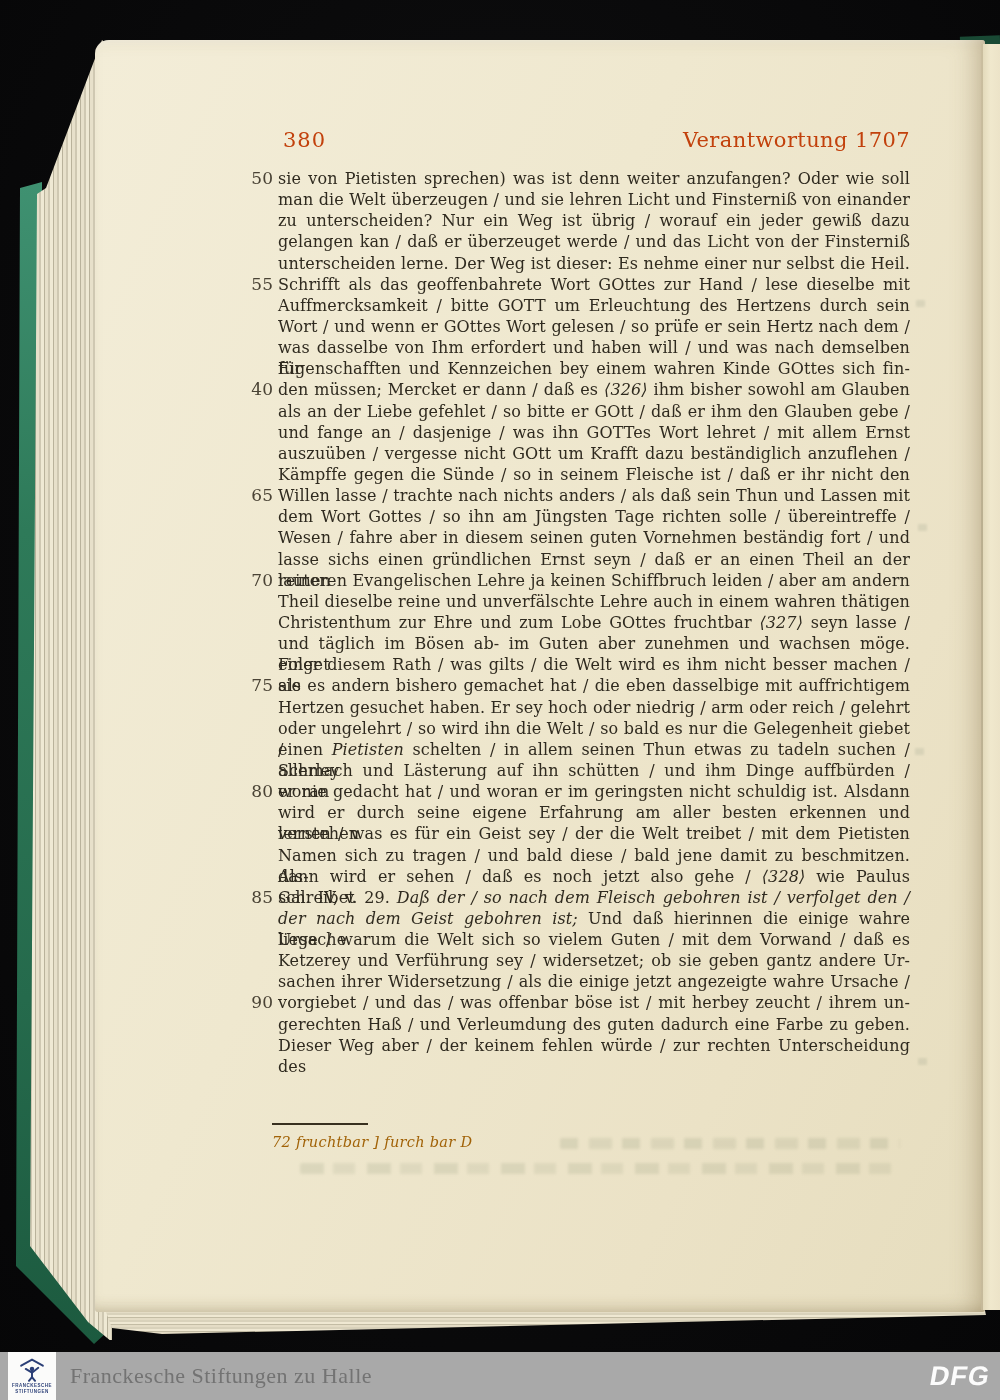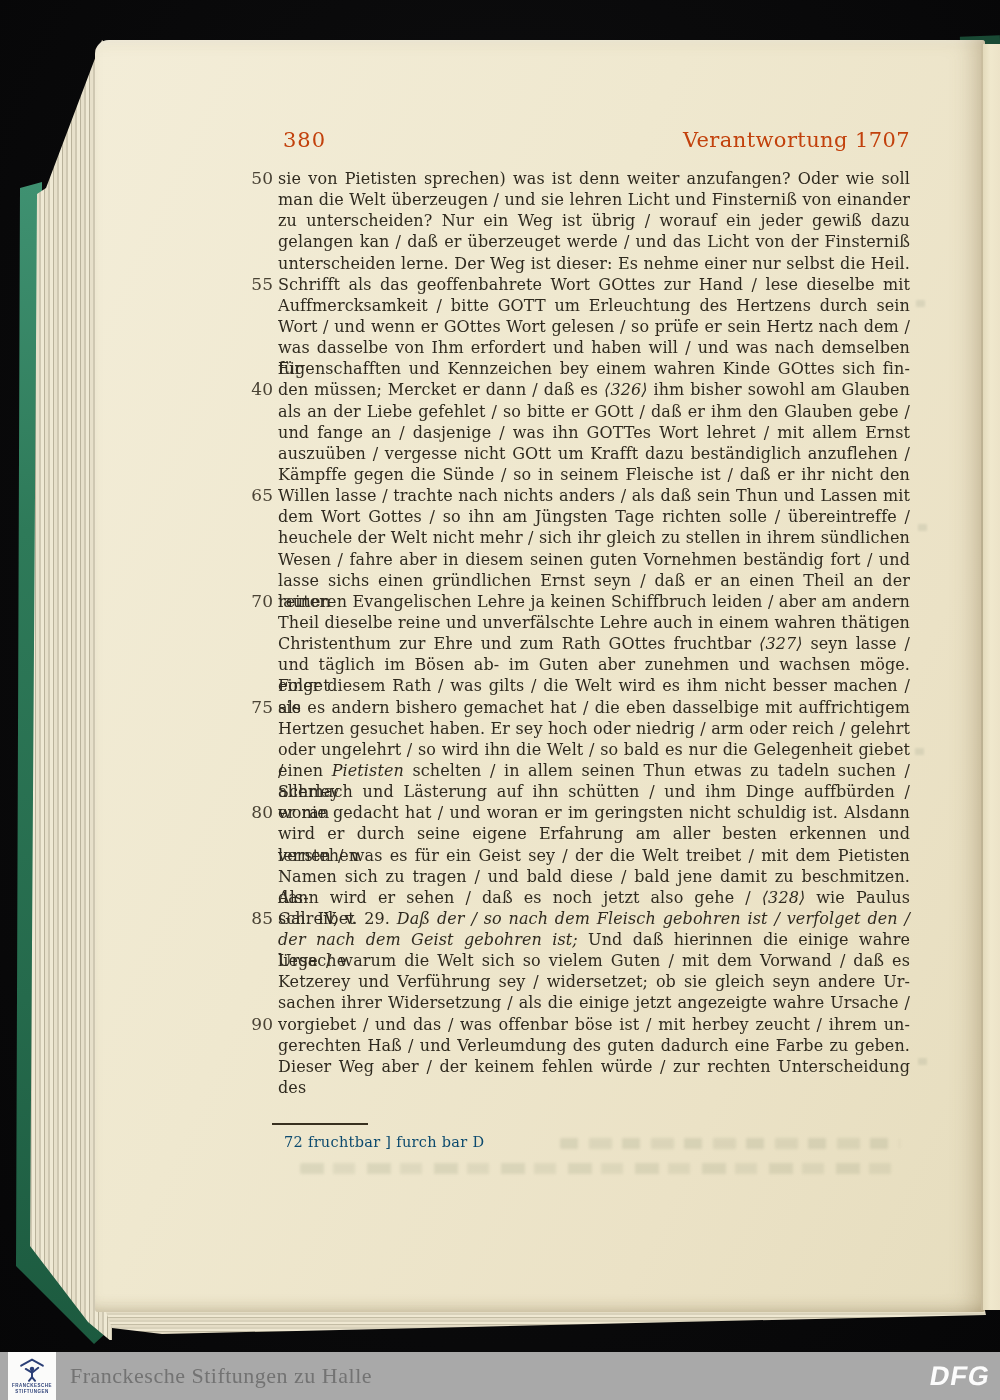--- a/index.html
+++ b/index.html
@@ -31,21 +31,21 @@
   #running-title{position:absolute;left:0;right:0;text-align:right;letter-spacing:.4px;}
 
   #textblock{left:278px;top:168px;width:632px;color:#2f2a1f;}
   .tline{position:relative;height:21.15px;font-size:16px;line-height:21.15px;
     text-align:justify;text-align-last:justify;white-space:normal;letter-spacing:.1px;}
   .tline .lnum{position:absolute;left:-27px;top:2px;width:22px;text-align:right;
     font-size:17px;line-height:17px;letter-spacing:0;color:#4a4335;text-align-last:right;}
   .seg-i{font-style:italic;}
 
   #footnote-rule{left:272px;top:1123px;width:96px;height:2px;background:#38301f;}
-  #footnote{left:284px;top:1134px;width:420px;font-size:14.5px;color:#0c4a6e;letter-spacing:.3px;}
+  #footnote{left:272px;top:1134px;width:420px;font-size:14.5px;color:#a16207;letter-spacing:.3px;font-style:italic;}
 
   
   .bleed{filter:blur(1.6px);opacity:.30;border-radius:2px;}
   #bleed1{left:560px;top:1138px;width:340px;height:11px;
     background:repeating-linear-gradient(90deg,rgba(116,128,96,.55) 0 18px,transparent 18px 29px,rgba(116,128,96,.45) 29px 52px,transparent 52px 62px);}
   #bleed2{left:300px;top:1163px;width:600px;height:11px;
     background:repeating-linear-gradient(90deg,rgba(116,128,96,.5) 0 24px,transparent 24px 33px,rgba(116,128,96,.4) 33px 55px,transparent 55px 67px);}
   .margin-bleed{width:9px;height:7px;background:#9aa08a;opacity:.22;filter:blur(1px);}
 
   
@@ -88,42 +88,41 @@
     <div class="tline"><span>Wort / und wenn er GOttes Wort gelesen / so prüfe er sein Hertz nach dem /</span></div>
     <div class="tline"><span>was dasselbe von Ihm erfordert und haben will / und was nach demselben für</span></div>
     <div class="tline"><span>Eigenschafften und Kennzeichen bey einem wahren Kinde GOttes sich fin-</span></div>
     <div class="tline"><span class="lnum">40</span><span>den müssen; Mercket er dann / daß es </span><span class="seg-i">⟨326⟩</span><span> ihm bisher sowohl am Glauben</span></div>
     <div class="tline"><span>als an der Liebe gefehlet / so bitte er GOtt / daß er ihm den Glauben gebe /</span></div>
     <div class="tline"><span>und fange an / dasjenige / was ihn GOTTes Wort lehret / mit allem Ernst</span></div>
     <div class="tline"><span>auszuüben / vergesse nicht GOtt um Krafft dazu beständiglich anzuflehen /</span></div>
     <div class="tline"><span>Kämpffe gegen die Sünde / so in seinem Fleische ist / daß er ihr nicht den</span></div>
     <div class="tline"><span class="lnum">65</span><span>Willen lasse / trachte nach nichts anders / als daß sein Thun und Lassen mit</span></div>
     <div class="tline"><span>dem Wort Gottes / so ihn am Jüngsten Tage richten solle / übereintreffe /</span></div>
-    <div class="tline"><span>heuchele der Welt nicht mehr / sich ihr gleich zu stellen in ihrem sündlichen</span></div>
     <div class="tline"><span>Wesen / fahre aber in diesem seinen guten Vornehmen beständig fort / und</span></div>
     <div class="tline"><span>lasse sichs einen gründlichen Ernst seyn / daß er an einen Theil an der reinen</span></div>
     <div class="tline"><span class="lnum">70</span><span>lauteren Evangelischen Lehre ja keinen Schiffbruch leiden / aber am andern</span></div>
     <div class="tline"><span>Theil dieselbe reine und unverfälschte Lehre auch in einem wahren thätigen</span></div>
-    <div class="tline"><span>Christenthum zur Ehre und zum Rath GOttes fruchtbar </span><span class="seg-i">⟨327⟩</span><span> seyn lasse /</span></div>
+    <div class="tline"><span>Christenthum zur Ehre und zum Lobe GOttes fruchtbar </span><span class="seg-i">⟨327⟩</span><span> seyn lasse /</span></div>
     <div class="tline"><span>und täglich im Bösen ab- im Guten aber zunehmen und wachsen möge. Folget</span></div>
     <div class="tline"><span>einer diesem Rath / was gilts / die Welt wird es ihm nicht besser machen / als</span></div>
     <div class="tline"><span class="lnum">75</span><span>sie es andern bishero gemachet hat / die eben dasselbige mit auffrichtigem</span></div>
     <div class="tline"><span>Hertzen gesuchet haben. Er sey hoch oder niedrig / arm oder reich / gelehrt</span></div>
     <div class="tline"><span>oder ungelehrt / so wird ihn die Welt / so bald es nur die Gelegenheit giebet /</span></div>
     <div class="tline"><span>einen </span><span class="seg-i">Pietisten</span><span> schelten / in allem seinen Thun etwas zu tadeln suchen / allerley</span></div>
     <div class="tline"><span>Schmach und Lästerung auf ihn schütten / und ihm Dinge auffbürden / woran</span></div>
     <div class="tline"><span class="lnum">80</span><span>er nie gedacht hat / und woran er im geringsten nicht schuldig ist. Alsdann</span></div>
     <div class="tline"><span>wird er durch seine eigene Erfahrung am aller besten erkennen und verstehen</span></div>
     <div class="tline"><span>lernen / was es für ein Geist sey / der die Welt treibet / mit dem Pietisten</span></div>
     <div class="tline"><span>Namen sich zu tragen / und bald diese / bald jene damit zu beschmitzen. Als-</span></div>
     <div class="tline"><span>dann wird er sehen / daß es noch jetzt also gehe / </span><span class="seg-i">⟨328⟩</span><span> wie Paulus schreibet</span></div>
     <div class="tline"><span class="lnum">85</span><span>Gal. IV, v. 29. </span><span class="seg-i">Daß der / so nach dem Fleisch gebohren ist / verfolget den /</span></div>
     <div class="tline"><span class="seg-i">der nach dem Geist gebohren ist;</span><span> Und daß hierinnen die einige wahre Ursache</span></div>
     <div class="tline"><span>liege / warum die Welt sich so vielem Guten / mit dem Vorwand / daß es</span></div>
-    <div class="tline"><span>Ketzerey und Verführung sey / widersetzet; ob sie gleich seyn andere Ur-</span></div>
+    <div class="tline"><span>Ketzerey und Verführung sey / widersetzet; ob sie geben gantz andere Ur-</span></div>
     <div class="tline"><span>sachen ihrer Widersetzung / als die einige jetzt angezeigte wahre Ursache /</span></div>
     <div class="tline"><span class="lnum">90</span><span>vorgiebet / und das / was offenbar böse ist / mit herbey zeucht / ihrem un-</span></div>
     <div class="tline"><span>gerechten Haß / und Verleumdung des guten dadurch eine Farbe zu geben.</span></div>
     <div class="tline"><span>Dieser Weg aber / der keinem fehlen würde / zur rechten Unterscheidung des</span></div>
   </div>
 
 <div class="abs" id="footnote-rule"></div>
 <div class="abs" id="footnote">72 fruchtbar ] furch bar D</div>
 
 <div class="abs bleed" id="bleed1"></div>

